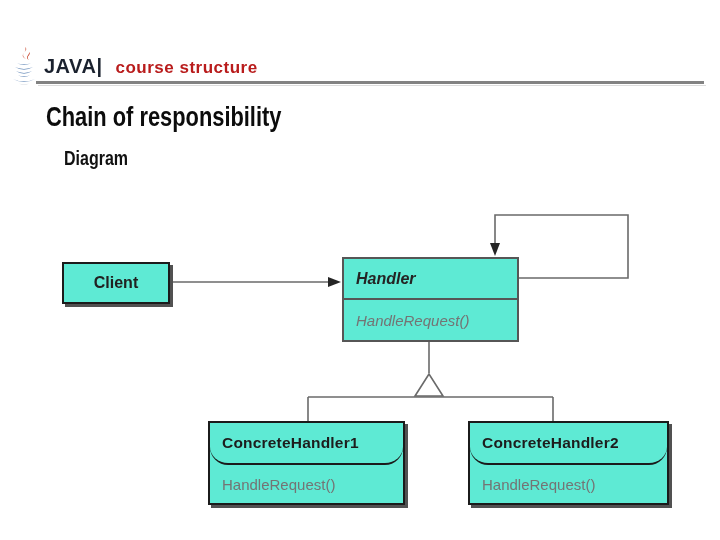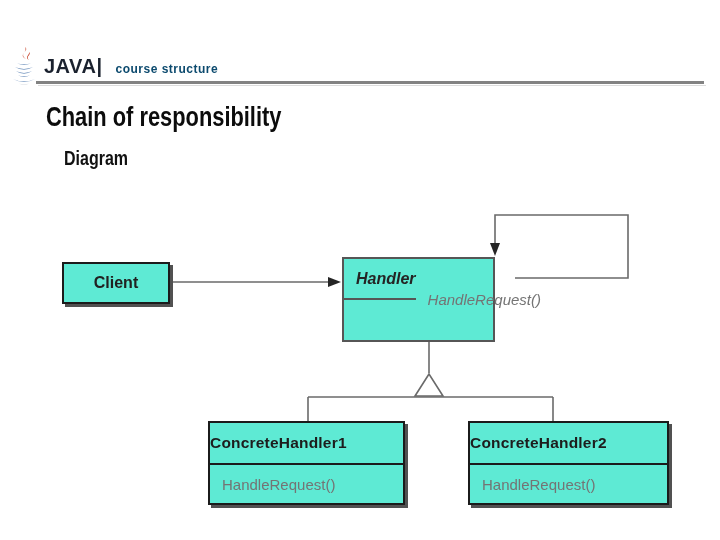--- a/index.html
+++ b/index.html
@@ -6,21 +6,21 @@
   .slide {
     position:relative; width:720px; height:540px; background:#ffffff;
     font-family:Liberation Sans, sans-serif; overflow:hidden;margin-top:35px;
   }
 
   
   .header { position:absolute; left:0; top:0; width:720px; height:56px; }
   .logo { position:absolute; left:8px; top:11px; width:32px; height:40px; }
   .brand-row { position:absolute; left:44px; top:20px; display:flex; align-items:baseline; }
   .brand { font-size:20px; font-weight:bold; color:#1a212e; letter-spacing:0.5px; }
-  .course { font-size:12px; font-weight:bold; color:#0c4a6e; margin-left:13px; letter-spacing:0.5px; }
+  .course { font-size:17px; font-weight:bold; color:#b91c1c; margin-left:13px; letter-spacing:0.5px; }
   .header-rule { position:absolute; left:36px; top:46px; width:668px; height:3px; background:#828282; }
   .header-rule-light { position:absolute; left:38px; top:50px; width:668px; height:1px; background:#dcdcdc; }
 
   
   .slide-title {
     position:absolute; left:46px; top:66px;
     font-size:28px; font-weight:bold; color:#0c0c0c;
     transform:scaleX(0.78); transform-origin:left top; white-space:nowrap;
   }
   .slide-subtitle {
@@ -35,45 +35,45 @@
   .uml-box { position:absolute; background:#5eead4; box-sizing:border-box; }
 
   .client-box {
     left:62px; top:227px; width:108px; height:42px;
     border:2px solid #1b1b1b; box-shadow:3px 3px 0 #515151;
     display:flex; align-items:center; justify-content:center;
     font-size:16px; font-weight:bold; color:#212121;
   }
 
   .handler-box {
-    left:342px; top:222px; width:153px; height:85px;
+    left:342px; top:222px; width:177px; height:85px;
     border:2px solid #565656;
-    display:flex; flex-direction:row;
+    display:flex; flex-direction:column;
   }
   .handler-box .compartment-title {
     height:41px; border-bottom:2px solid #565656; box-sizing:border-box;
     display:flex; align-items:center; padding-left:12px;
     font-size:16px; font-weight:bold; font-style:italic; color:#242424;
   }
   .handler-box .compartment-method {
     flex:1; display:flex; align-items:center; padding-left:12px;
     font-size:15px; font-style:italic; color:#747474;
   }
 
   .concrete-box {
     top:386px; width:197px; height:84px;
     border:2px solid #1b1b1b; box-shadow:3px 3px 0 #515151;
     display:flex; flex-direction:column;
   }
   .concrete-box.c1 { left:208px; }
   .concrete-box.c2 { left:468px; width:201px; }
   .concrete-box .compartment-title {
     height:42px; border-bottom:2px solid #1b1b1b; box-sizing:border-box;
-    display:flex; align-items:center; 
-    font-size:15.5px; font-weight:bold; color:#1d1d1d; letter-spacing:0.2px;
+    display:flex; align-items:center; padding-left:12px;
+    font-size:15.5px; font-weight:bold; color:#1d1d1d; letter-spacing:0.2px;border-radius:18px;
   }
   .concrete-box .compartment-method {
     flex:1; display:flex; align-items:center; padding-left:12px;
     font-size:15px; color:#747474;
   }
 
   .successor-label {
     position:absolute; left:524px; top:214px;
     font-size:17px; color:#6b6b6b; letter-spacing:0.5px;
   }

